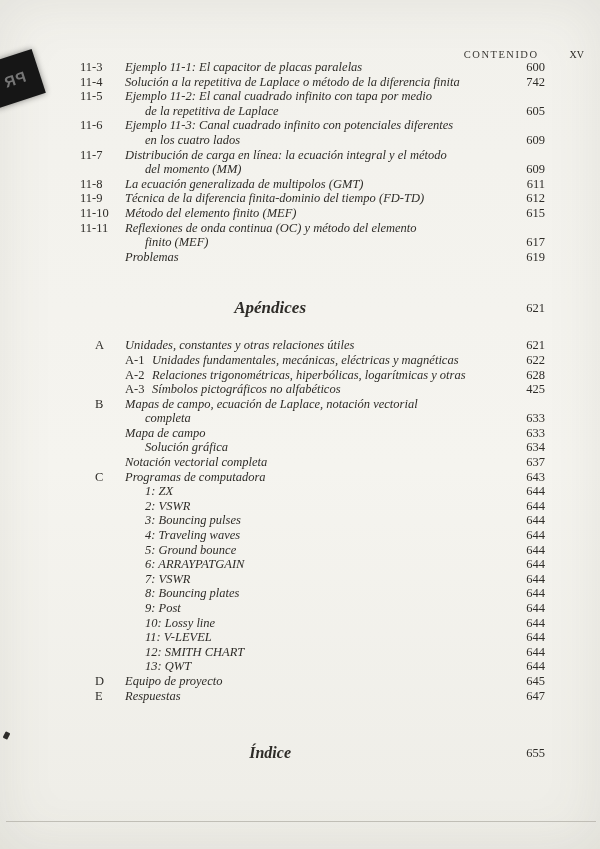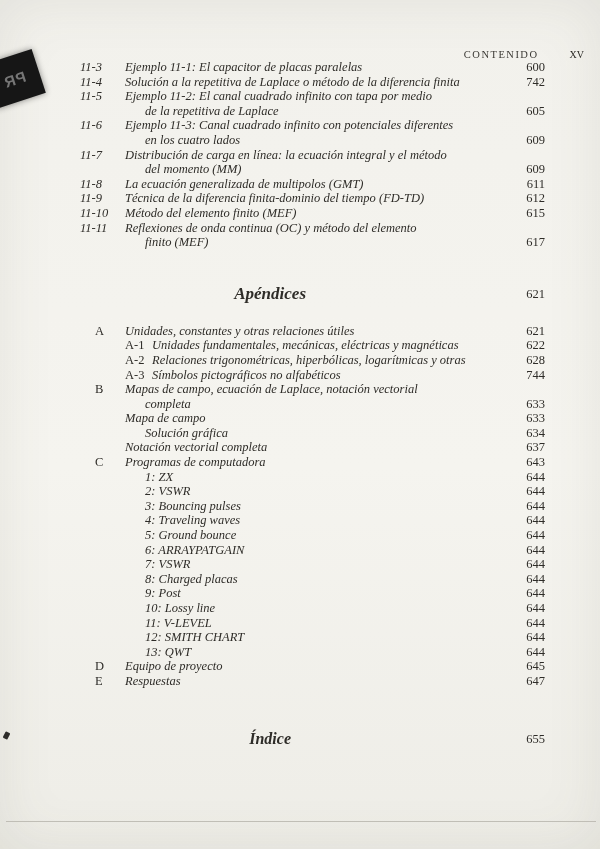--- a/index.html
+++ b/index.html
@@ -21,21 +21,21 @@
   .rh-title{font-size:10.5px;letter-spacing:1.5px;color:#3a3833;}
   .rh-page{font-size:14px;font-weight:normal;font-variant:small-caps;margin-left:14px;color:#2a2824;}
   
   .toc{margin-top:60px;padding-left:22px;font-size:12.5px;line-height:14.6px;}
   .row{display:flex;align-items:flex-start;padding-right:55px;}
   .row .label{flex:0 0 auto;}
   .row .text{flex:1 1 auto;padding-right:8px;font-style:italic;}
   .row .line.cont{padding-left:20px;}
   .row .page{margin-left:auto;align-self:flex-end;flex:0 0 auto;}
   .chapter{padding-left:58px;}
-  .chapter .label{width:45px;font-style:italic;}
+  .chapter .label{width:45px;}
   .letter{padding-left:73px;}
   .letter .label{width:30px;}
   .plain{padding-left:103px;}
   .sub{padding-left:103px;}
   .sub .label{width:27px;}
   .sub2{padding-left:123px;}
   .heading{font-weight:bold;font-size:17px;line-height:20px;margin:34px 0 20px 0;text-align:center;}
   .heading .page{font-weight:400;font-size:12.5px;}
   .heading.indice{margin-top:40px;margin-bottom:0;font-size:16px;}
   
@@ -126,20 +126,26 @@
         <span class="page">615</span>
       </div>
       <div class="row chapter">
         <span class="label">11-11</span>
         <div class="text">
           <div class="line">Reflexiones de onda continua (OC) y método del elemento</div>
           <div class="line cont">finito (MEF)</div>
         </div>
         <span class="page">617</span>
       </div>
+      <div class="row plain">
+        <div class="text">
+          <div class="line">Problemas</div>
+        </div>
+        <span class="page">619</span>
+      </div>
       <div class="row heading">
         <div class="text">
           <div class="line">Apéndices</div>
         </div>
         <span class="page">621</span>
       </div>
       <div class="row letter">
         <span class="label">A</span>
         <div class="text">
           <div class="line">Unidades, constantes y otras relaciones útiles</div>
@@ -158,21 +164,21 @@
         <div class="text">
           <div class="line">Relaciones trigonométricas, hiperbólicas, logarítmicas y otras</div>
         </div>
         <span class="page">628</span>
       </div>
       <div class="row sub">
         <span class="label">A-3</span>
         <div class="text">
           <div class="line">Símbolos pictográficos no alfabéticos</div>
         </div>
-        <span class="page">744</span>
+        <span class="page">425</span>
       </div>
       <div class="row letter">
         <span class="label">B</span>
         <div class="text">
           <div class="line">Mapas de campo, ecuación de Laplace, notación vectorial</div>
           <div class="line cont">completa</div>
         </div>
         <span class="page">633</span>
       </div>
       <div class="row plain">
@@ -237,21 +243,21 @@
         <span class="page">644</span>
       </div>
       <div class="row sub2">
         <div class="text">
           <div class="line">7: VSWR</div>
         </div>
         <span class="page">644</span>
       </div>
       <div class="row sub2">
         <div class="text">
-          <div class="line">8: Charged placas</div>
+          <div class="line">8: Bouncing plates</div>
         </div>
         <span class="page">644</span>
       </div>
       <div class="row sub2">
         <div class="text">
           <div class="line">9: Post</div>
         </div>
         <span class="page">644</span>
       </div>
       <div class="row sub2">

